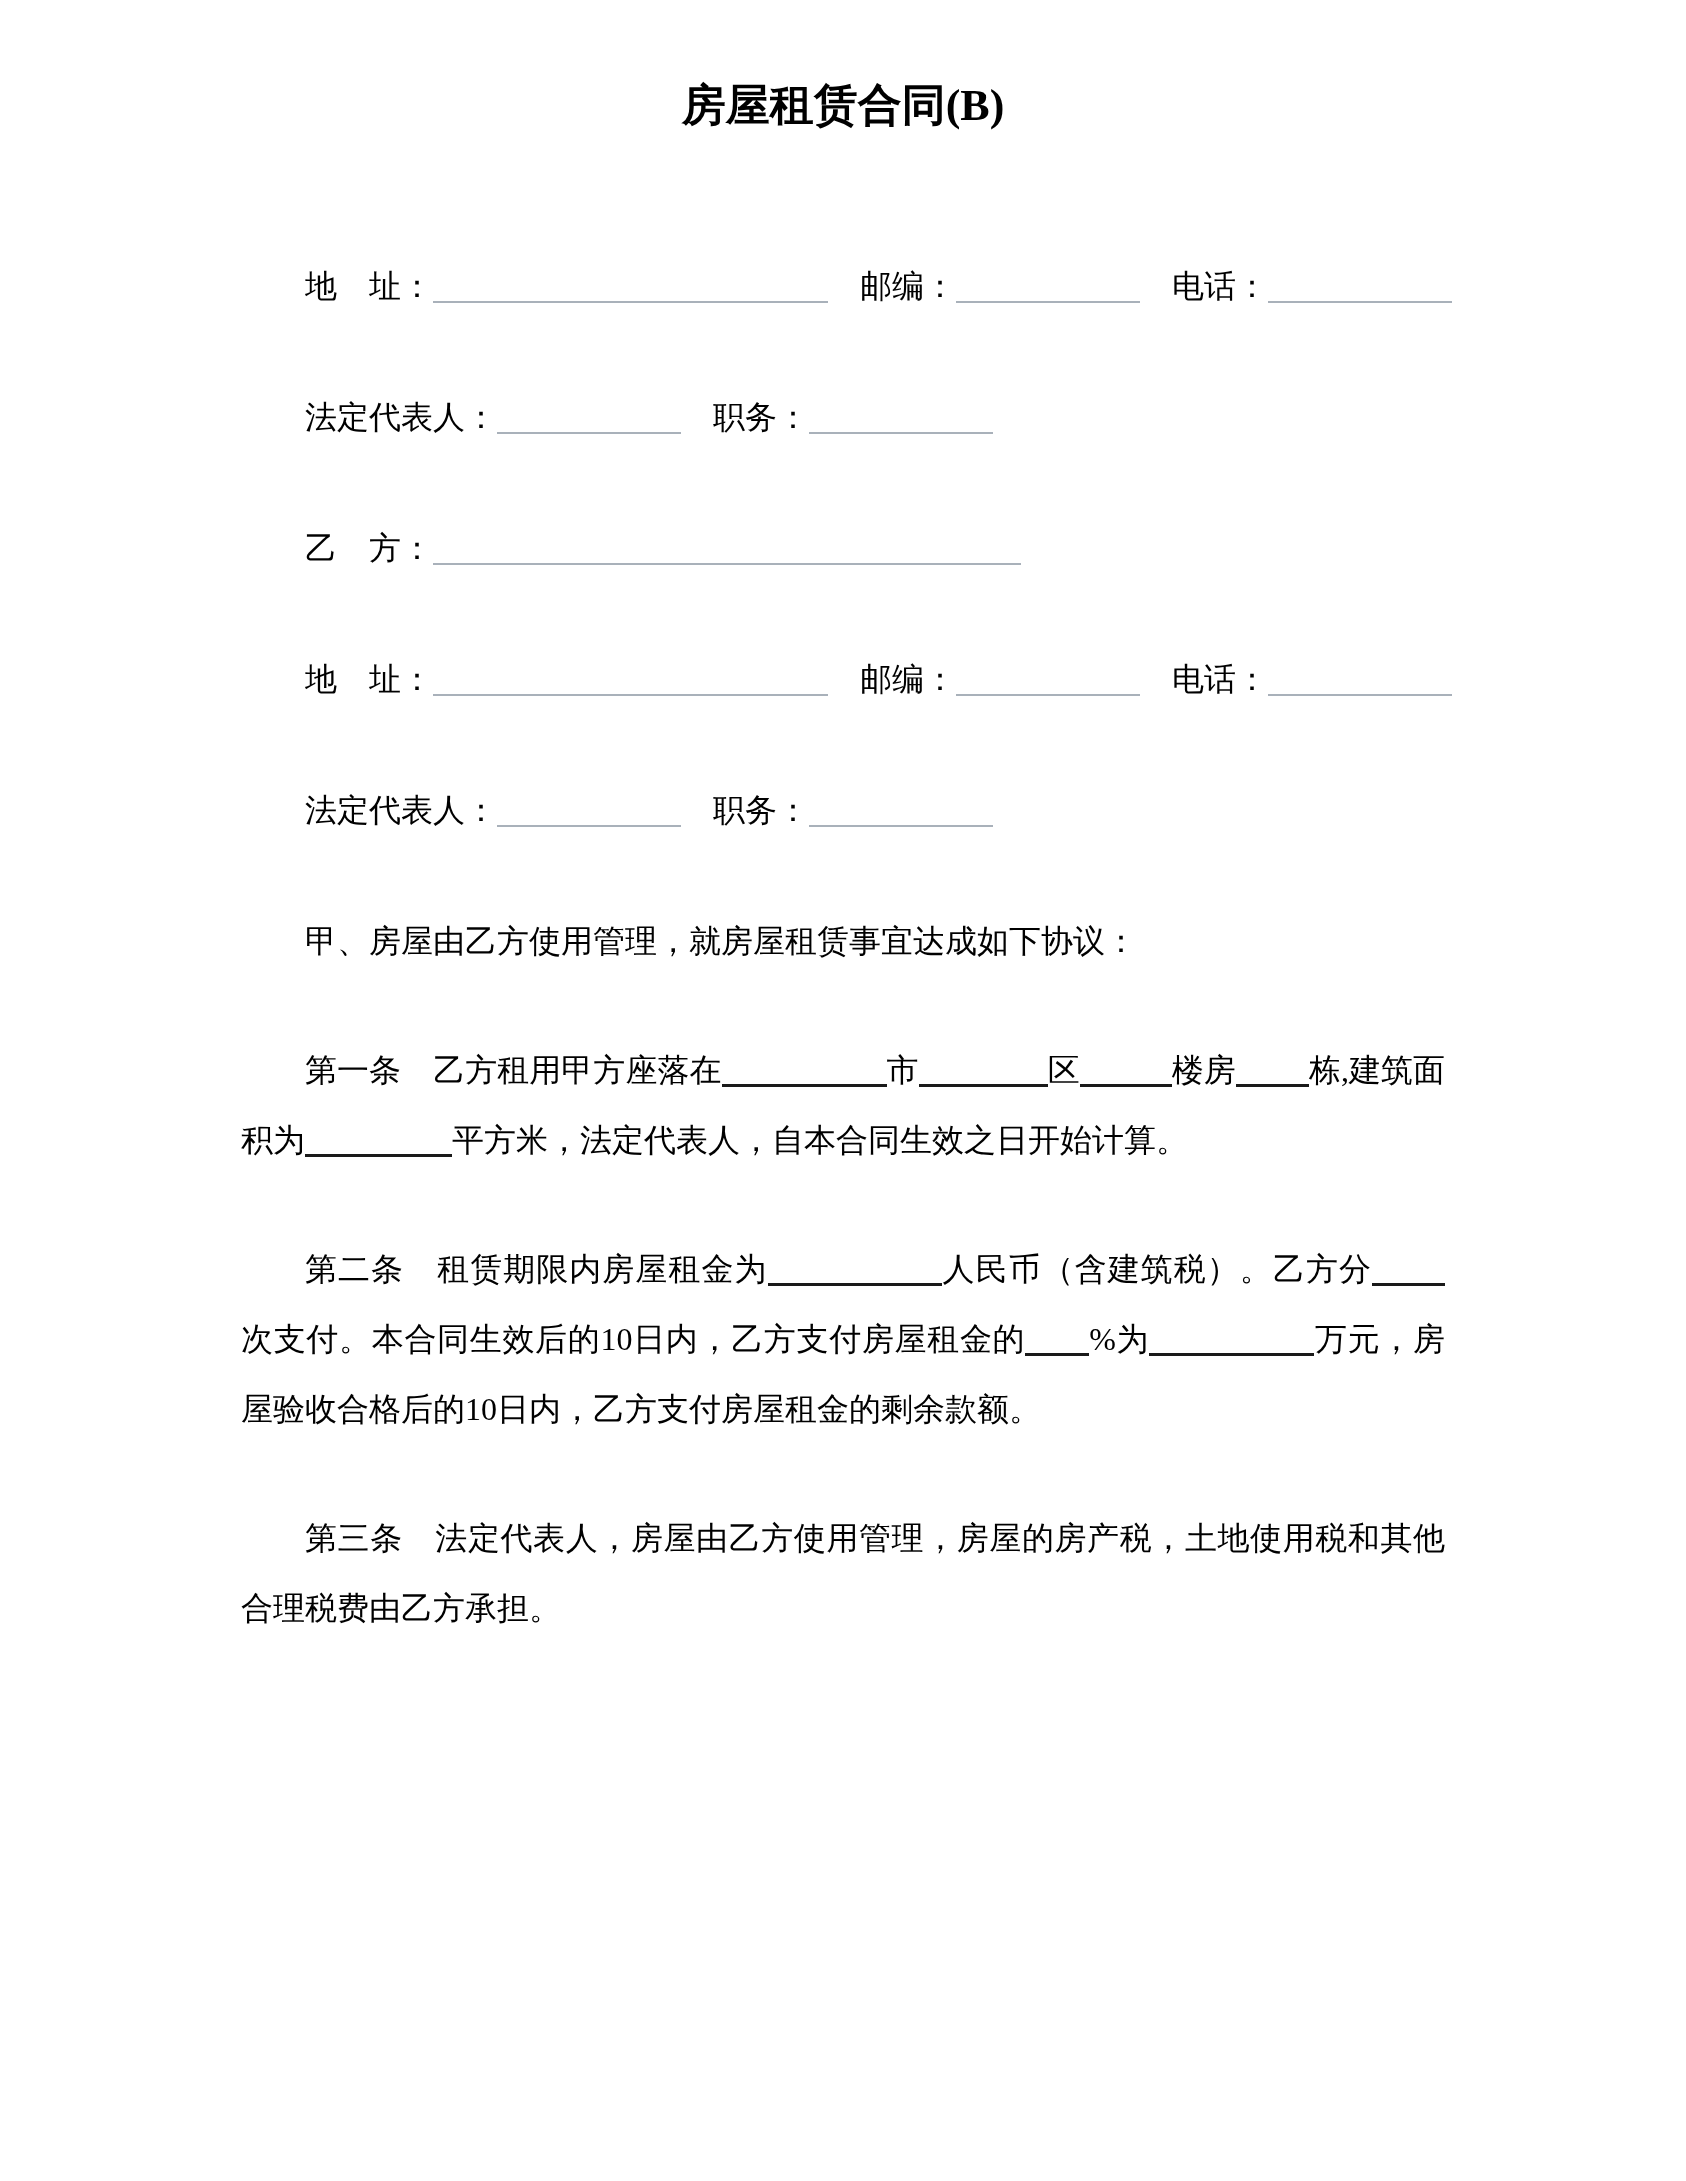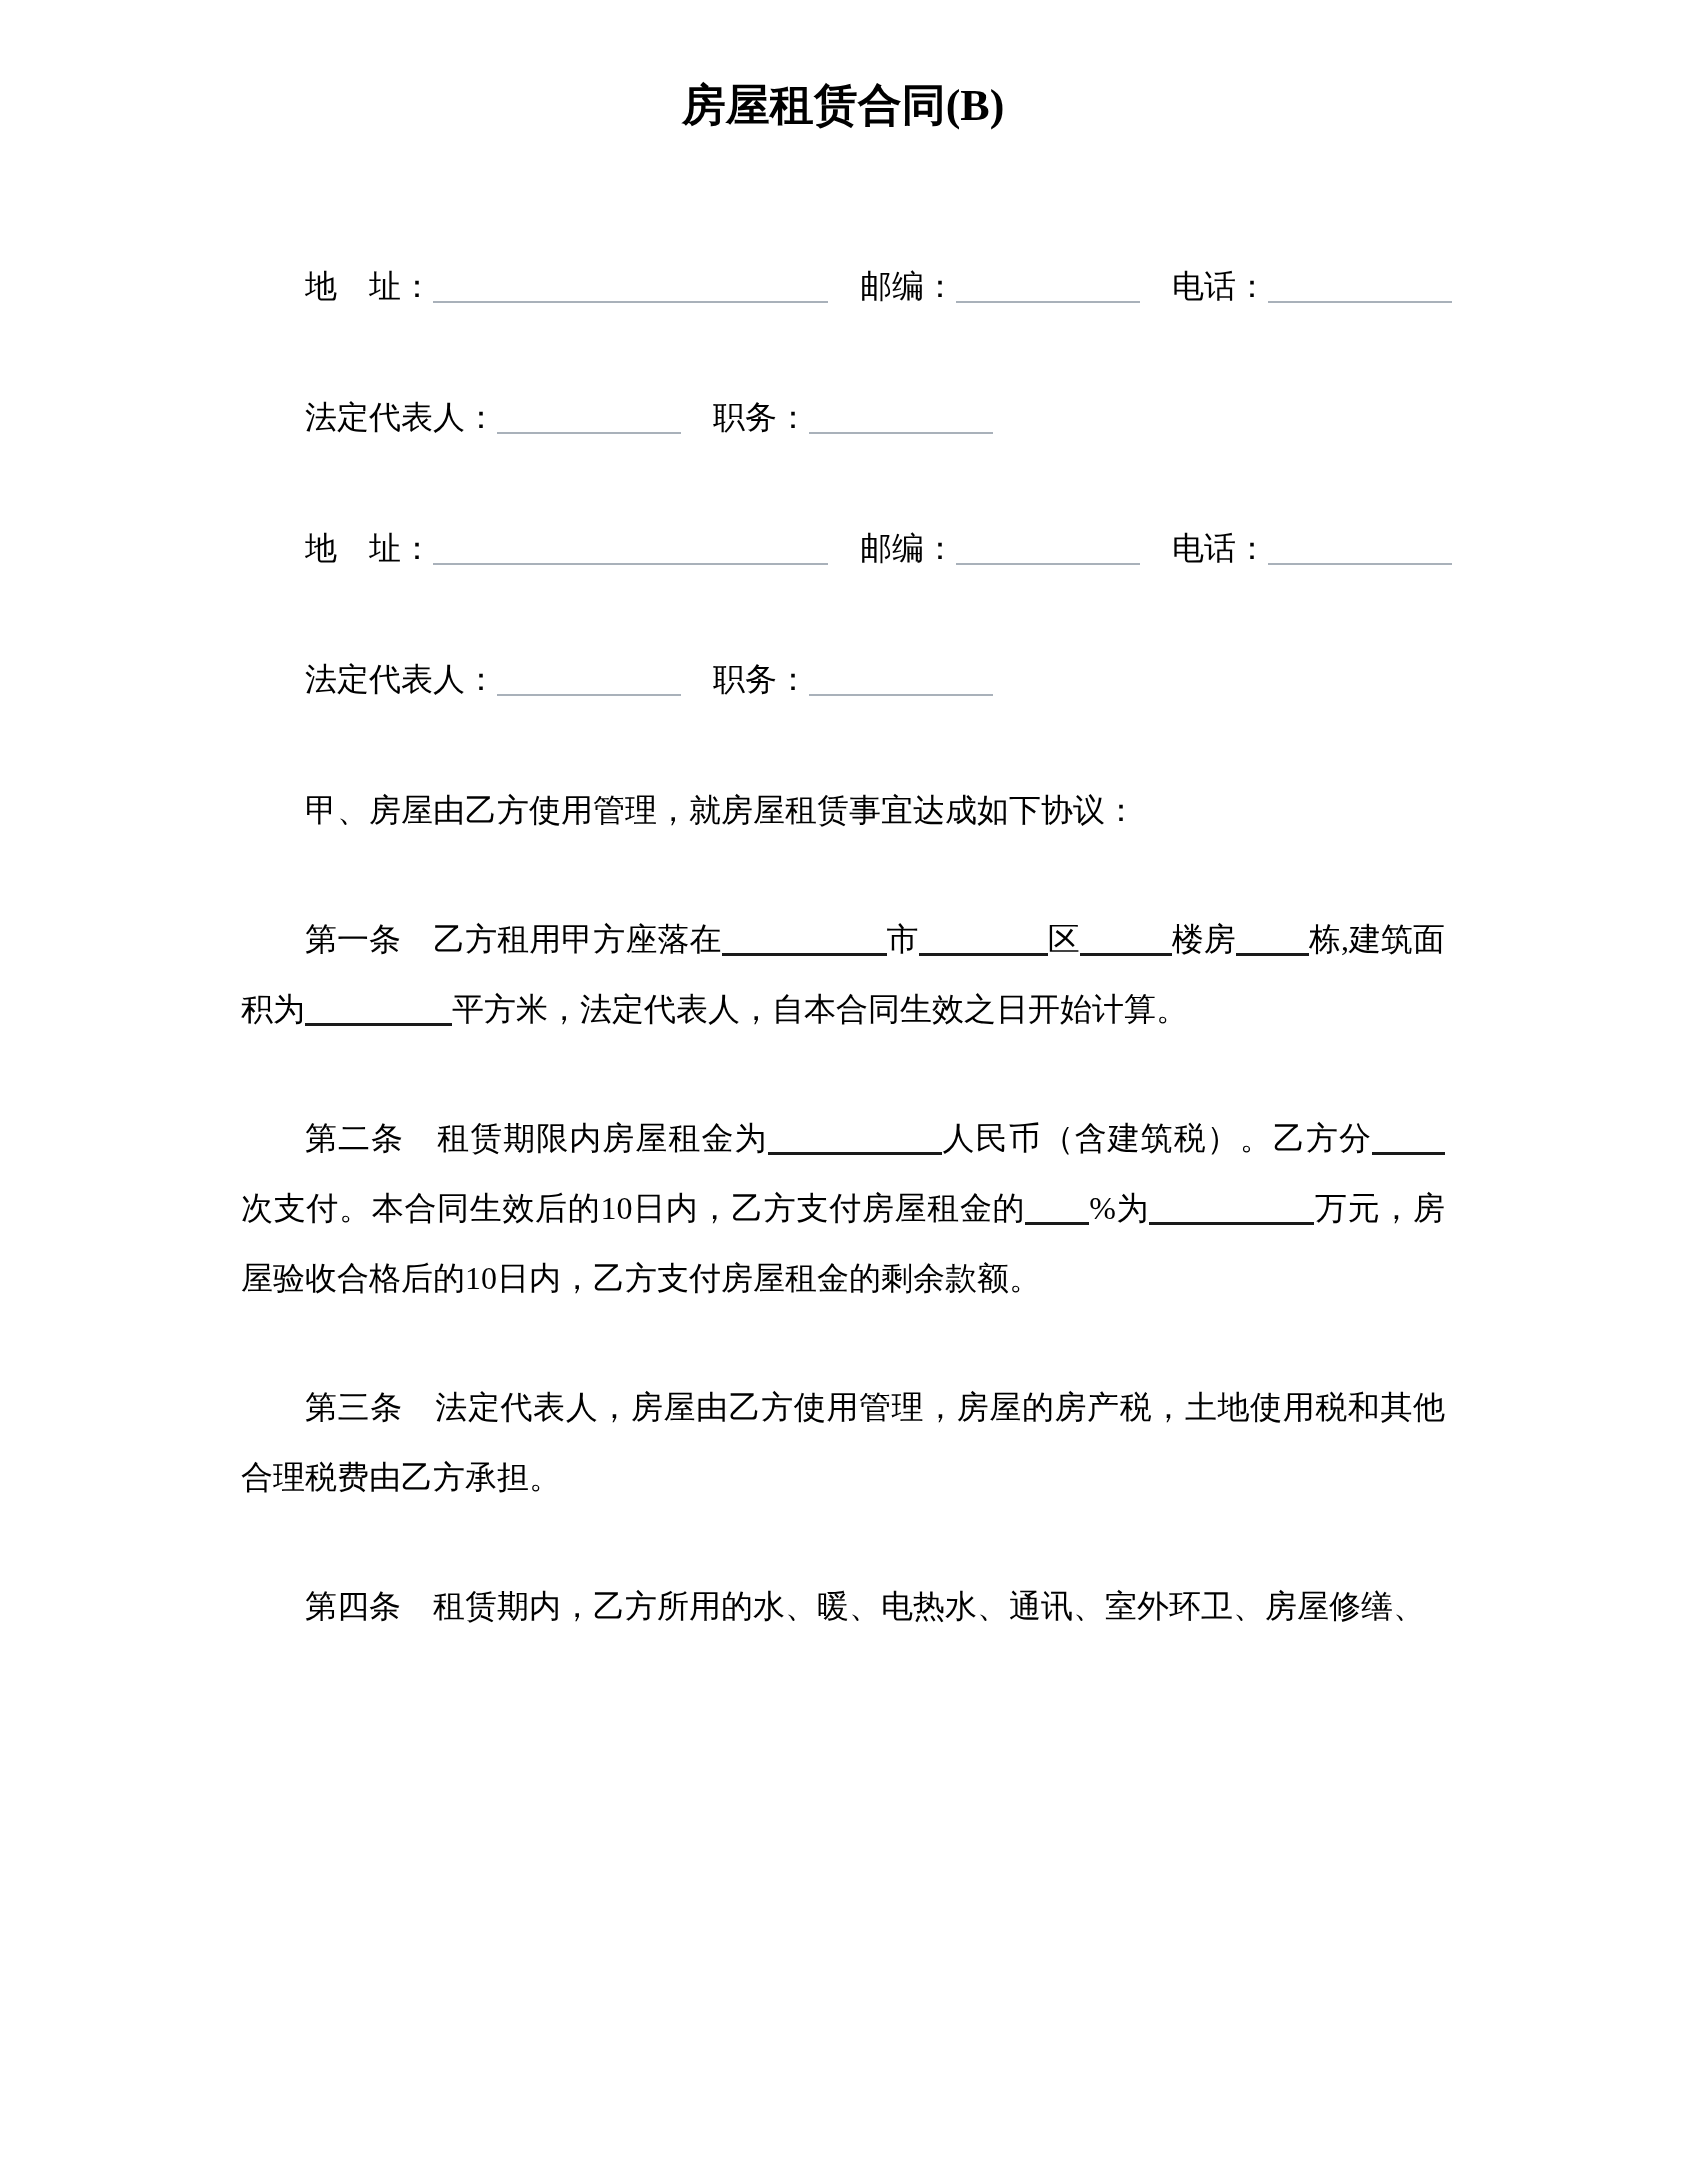--- a/index.html
+++ b/index.html
@@ -59,26 +59,26 @@
 </head>
 <body>
 
 <div class="page">
 
   <h1 class="title">房屋租赁合同(B)</h1>
 
   <div>
     <p class="field-line"><span>地　址：</span><span class="blank addr"></span><span>　邮编：</span><span class="blank md"></span><span>　电话：</span><span class="blank md"></span></p>
     <p class="field-line"><span>法定代表人：</span><span class="blank md"></span><span>　职务：</span><span class="blank md"></span></p>
+    <p class="field-line"><span>乙　方：</span><span class="blank party"></span></p>
     <p class="field-line"><span>地　址：</span><span class="blank addr"></span><span>　邮编：</span><span class="blank md"></span><span>　电话：</span><span class="blank md"></span></p>
     <p class="field-line"><span>法定代表人：</span><span class="blank md"></span><span>　职务：</span><span class="blank md"></span></p>
   </div>
 
   <div>
     <p class="para">甲、房屋由乙方使用管理，就房屋租赁事宜达成如下协议：</p>
     <p class="para"><span>第一条　乙方租用甲方座落在</span><span class="blank w180"></span><span>市</span><span class="blank w140"></span><span>区</span><span class="blank w100"></span><span>楼房</span><span class="blank w80"></span><span>栋,建筑面积为</span><span class="blank w160"></span><span>平方米，法定代表人，自本合同生效之日开始计算。</span></p>
     <p class="para"><span>第二条　租赁期限内房屋租金为</span><span class="blank w190"></span><span>人民币（含建筑税）。乙方分</span><span class="blank w80"></span><span>次支付。本合同生效后的10日内，乙方支付房屋租金的</span><span class="blank w70"></span><span>%为</span><span class="blank w180"></span><span>万元，房屋验收合格后的10日内，乙方支付房屋租金的剩余款额。</span></p>
     <p class="para"><span>第三条　法定代表人，房屋由乙方使用管理，房屋的房产税，土地使用税和其他合理税费由乙方承担。</span></p>
-    <p class="para"><span>第四条　租赁期内，乙方所用的水、暖、电热水、通讯、室外环卫、房屋修缮、</span></p>
   </div>
 
 </div>
 
 
 </body></html>

